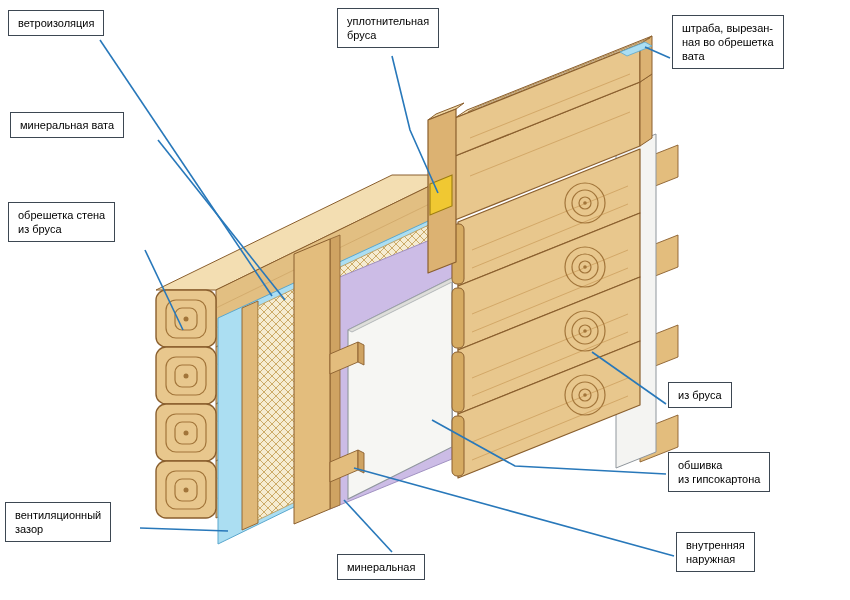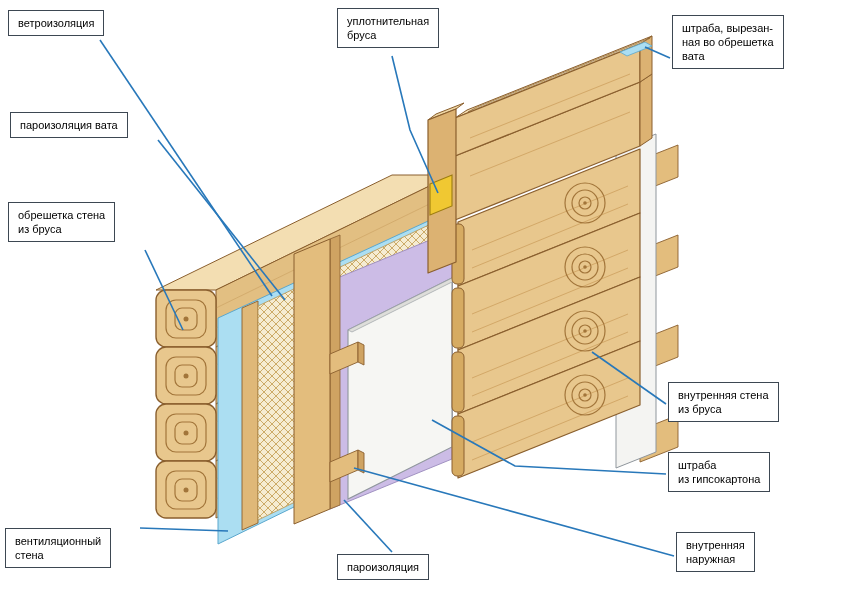--- a/index.html
+++ b/index.html
@@ -181,48 +181,47 @@
     <polyline points="666,404 592,352"></polyline>
     <polyline points="666,474 515,466 432,420"></polyline>
     <polyline points="674,556 354,468"></polyline>
   </g>
 </svg>
 
   <div class="label" style="left:8px;top:10px">
     <div class="ln">ветроизоляция</div>
   </div>
   <div class="label" style="left:10px;top:112px">
-    <div class="ln">пароизоляция вата</div>
+    <div class="ln">минеральная вата</div>
   </div>
   <div class="label" style="left:8px;top:202px">
     <div class="ln">обрешетка стена</div>
     <div class="ln">из бруса</div>
   </div>
-  <div class="label" style="left:5px;top:528px">
+  <div class="label" style="left:5px;top:502px">
     <div class="ln">вентиляционный</div>
-    <div class="ln">стена</div>
+    <div class="ln">зазор</div>
   </div>
   <div class="label" style="left:337px;top:8px">
     <div class="ln">уплотнительная</div>
     <div class="ln">бруса</div>
   </div>
   <div class="label" style="left:337px;top:554px">
-    <div class="ln">пароизоляция</div>
+    <div class="ln">минеральная</div>
   </div>
   <div class="label" style="left:672px;top:15px">
     <div class="ln">штраба, вырезан-</div>
     <div class="ln">ная во обрешетка</div>
     <div class="ln">вата</div>
   </div>
   <div class="label" style="left:668px;top:382px">
-    <div class="ln">внутренняя стена</div>
     <div class="ln">из бруса</div>
   </div>
   <div class="label" style="left:668px;top:452px">
-    <div class="ln">штраба</div>
+    <div class="ln">обшивка</div>
     <div class="ln">из гипсокартона</div>
   </div>
   <div class="label" style="left:676px;top:532px">
     <div class="ln">внутренняя</div>
     <div class="ln">наружная</div>
   </div>
 
 </div>
 
 </body></html>

